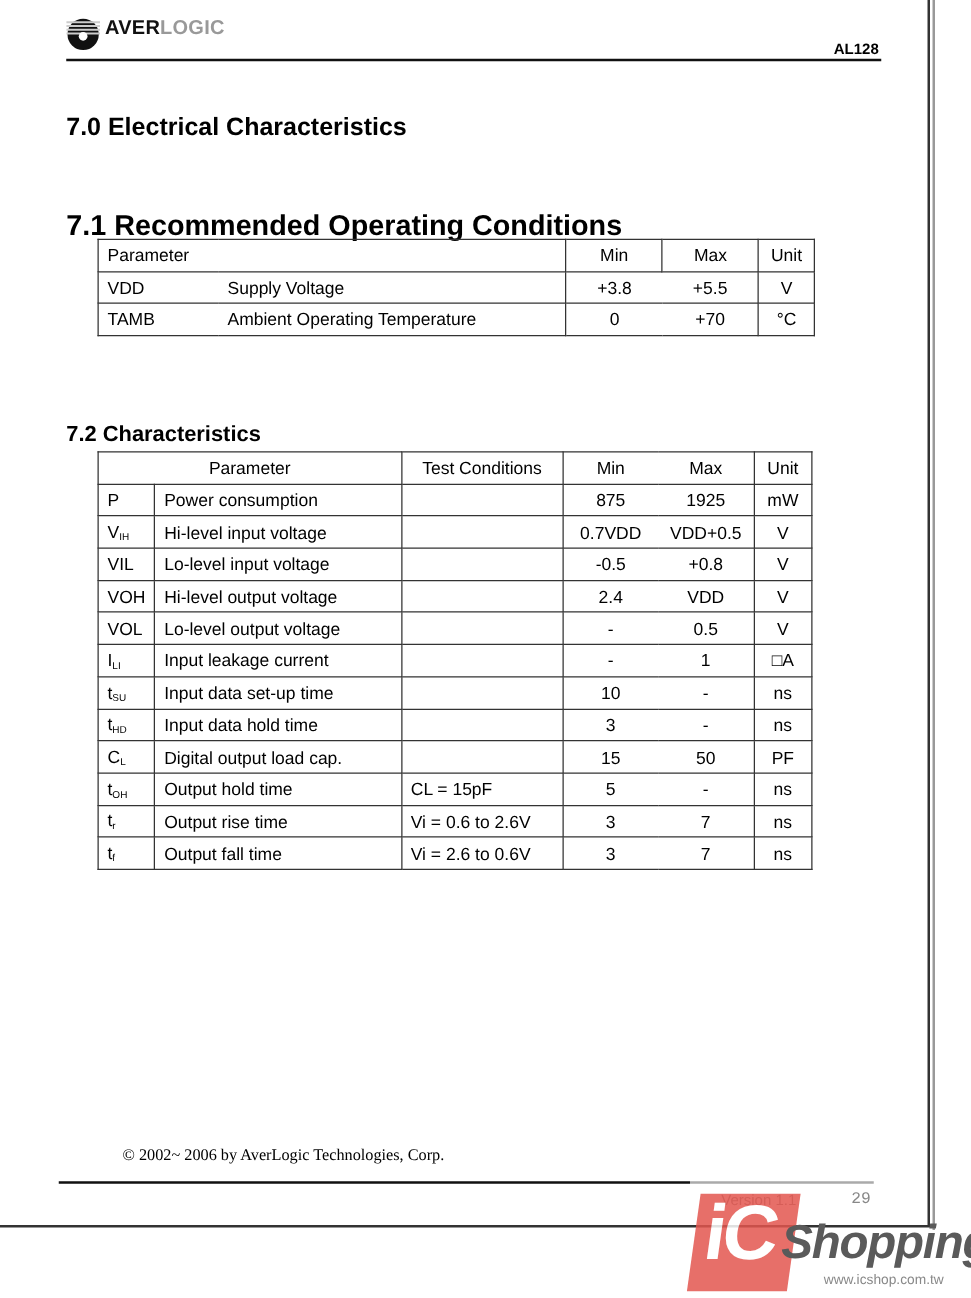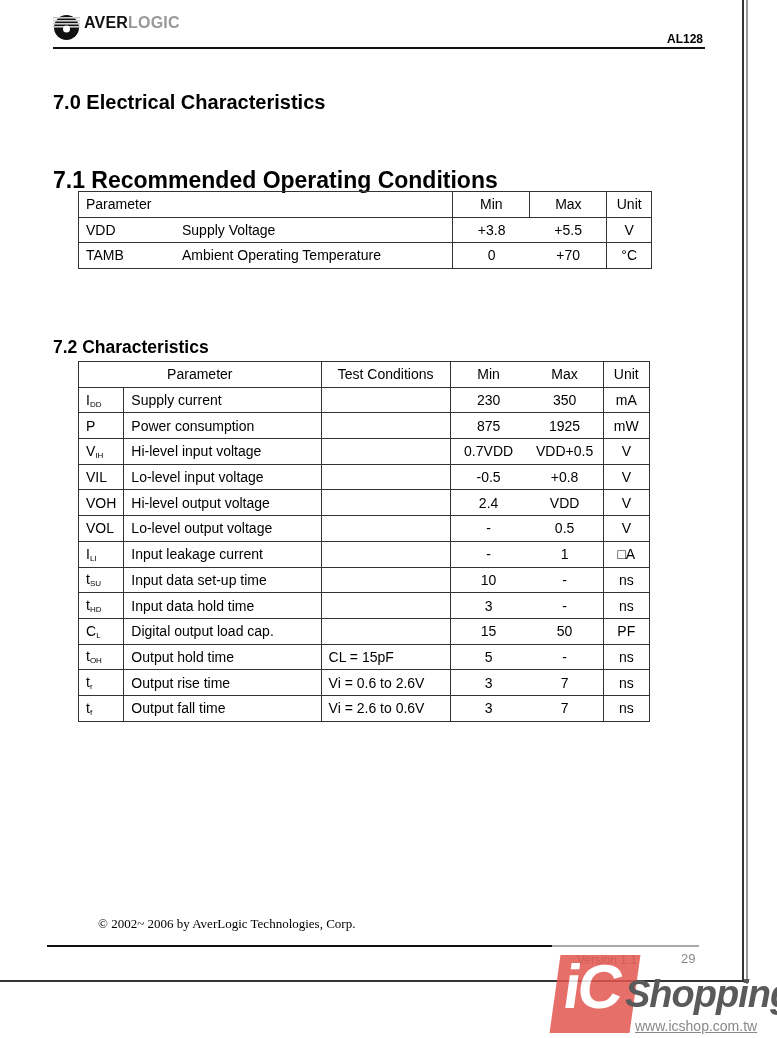--- a/index.html
+++ b/index.html
@@ -23,26 +23,26 @@
   .t1 { left:78px; top:191px; width:574px; }
   .t1 td { height:24.5px; }
   .t2 { left:78px; top:361px; width:572px; }
   .t2 td { height:24.7px; }
   .c { text-align:center; }
   .sym sub { font-size:8px; vertical-align:-2px; }
   .footer-rule { position:absolute; left:47px; top:945px; width:505px; height:2px; background:#111; }
   .footer-rule2 { position:absolute; left:552px; top:945px; width:147px; height:2px; background:#aaa; }
   .copyright { position:absolute; left:55px; top:916px; font-size:13px;margin-left:43px; }
   .version { position:absolute; left:577px; top:953px; font-family:"Liberation Sans", sans-serif; font-size:12px; color:#888;text-align:right; }
-  .page-num { position:absolute; left:681px; top:951px; font-family:Liberation Sans, sans-serif; font-size:13px; color:#888; }
+  .page-num { position:absolute; left:681px; top:951px; font-family:Liberation Mono, monospace; font-size:13px; color:#888; }
   .wm { position:absolute; left:555px; top:955px; width:222px; height:83px; }
   .wm-ic { position:absolute; left:0; top:0; width:80px; height:78px; background:#e3564f; opacity:0.85; transform:skewX(-8deg); }
   .wm-ic span { position:absolute; color:#fff; font-family:"Liberation Sans", sans-serif; font-weight:bold; font-size:62px; left:8px; top:-4px; letter-spacing:-3px; }
   .wm-shop { position:absolute; left:70px; top:18px; color:#5a5a5a; font-family:"Liberation Sans", sans-serif; font-weight:bold; font-style:italic; font-size:38px; letter-spacing:-1px; }
-  .wm-url { position:absolute; left:80px; top:63px; color:#888; font-family:"Liberation Sans", sans-serif; font-size:14px;text-decoration:underline; }
+  .wm-url { position:absolute; left:104px; top:63px; color:#888; font-family:"Liberation Sans", sans-serif; font-size:11px; }
 </style>
 </head>
 <body>
 
 <div class="page-frame"></div>
 <div class="page-frame-shadow"></div>
 
 <div class="header">
   <div class="logo">
     <svg class="logo-mark" viewBox="0 0 27 27" width="27" height="27">
@@ -94,28 +94,20 @@
     <tr>
       <td colspan="2" class="c" style="width:200px">Parameter</td>
       <td class="c" style="width:114px">Test Conditions</td>
       <td class="c" style="width:62px;border-right:none">Min</td>
       <td class="c" style="width:62px;border-left:none">Max</td>
       <td class="c">Unit</td>
     </tr>
   </thead>
   <tbody id="chars-body">
       <tr>
-        <td class="sym" style="width:28px"><span>I</span><sub>DD</sub></td>
-        <td>Supply current</td>
-        <td></td>
-        <td class="c" style="border-right:none">230</td>
-        <td class="c" style="border-left:none">350</td>
-        <td class="c">mA</td>
-      </tr>
-      <tr>
         <td class="sym" style="width:28px"><span>P</span></td>
         <td>Power consumption</td>
         <td></td>
         <td class="c" style="border-right:none">875</td>
         <td class="c" style="border-left:none">1925</td>
         <td class="c">mW</td>
       </tr>
       <tr>
         <td class="sym" style="width:28px"><span>V</span><sub>IH</sub></td>
         <td>Hi-level input voltage</td>

